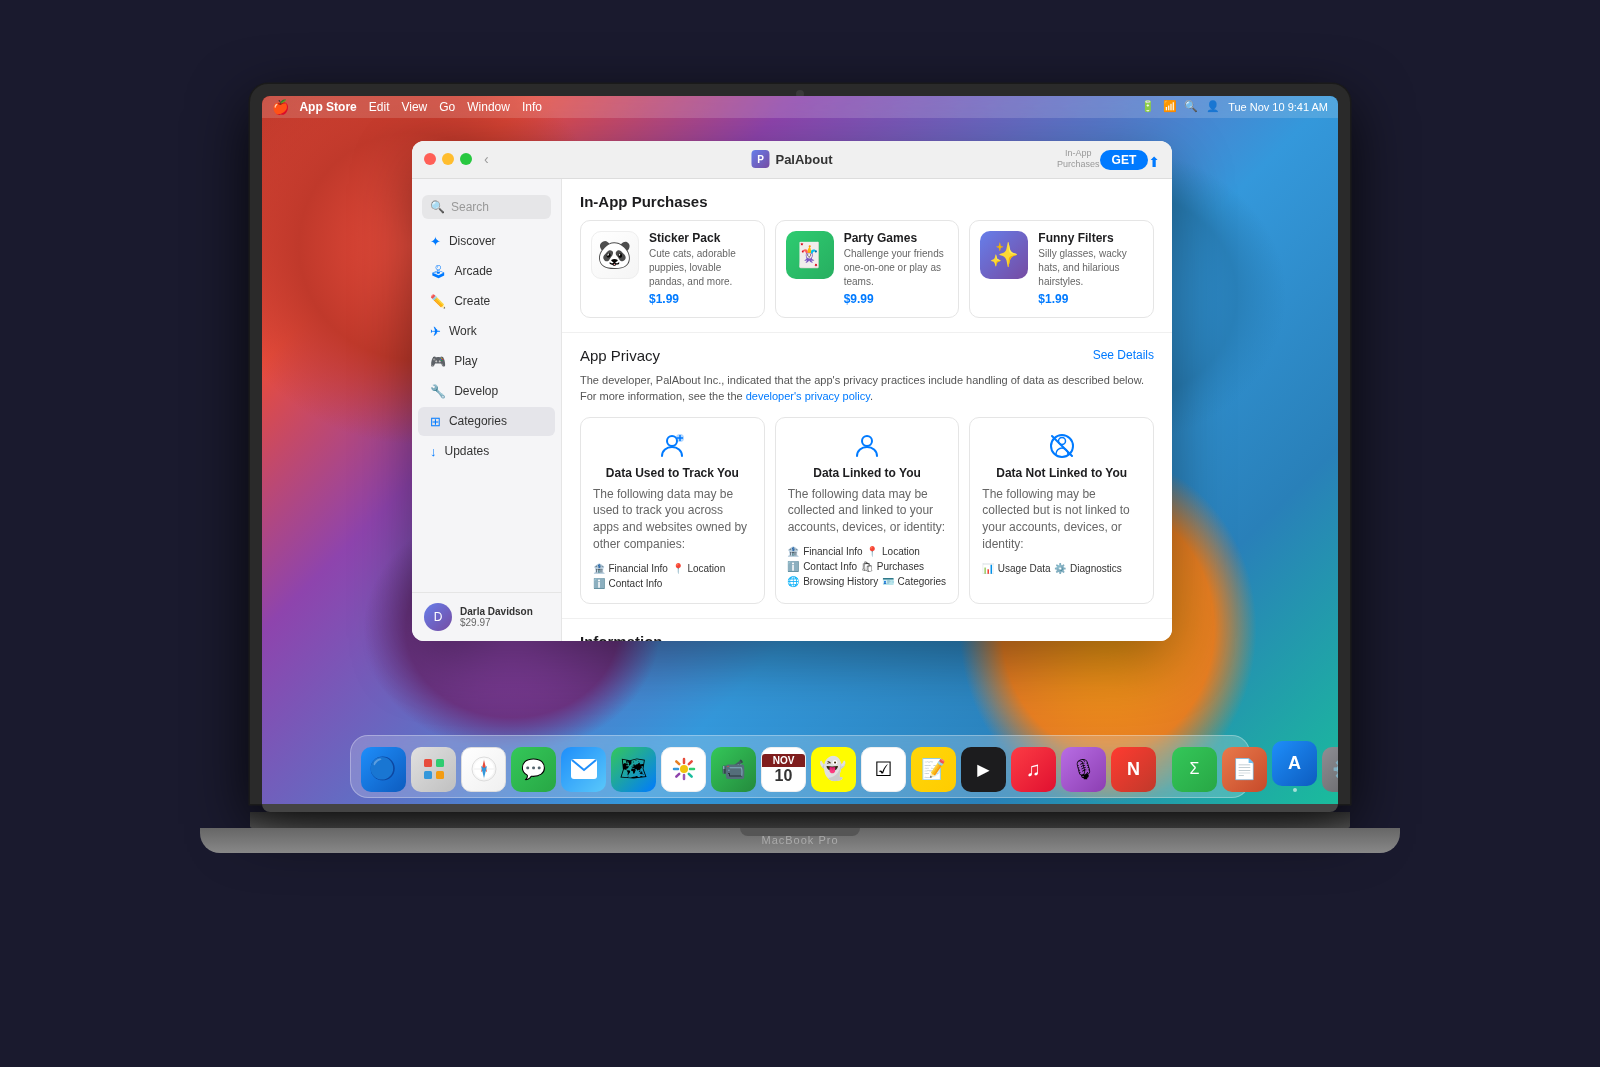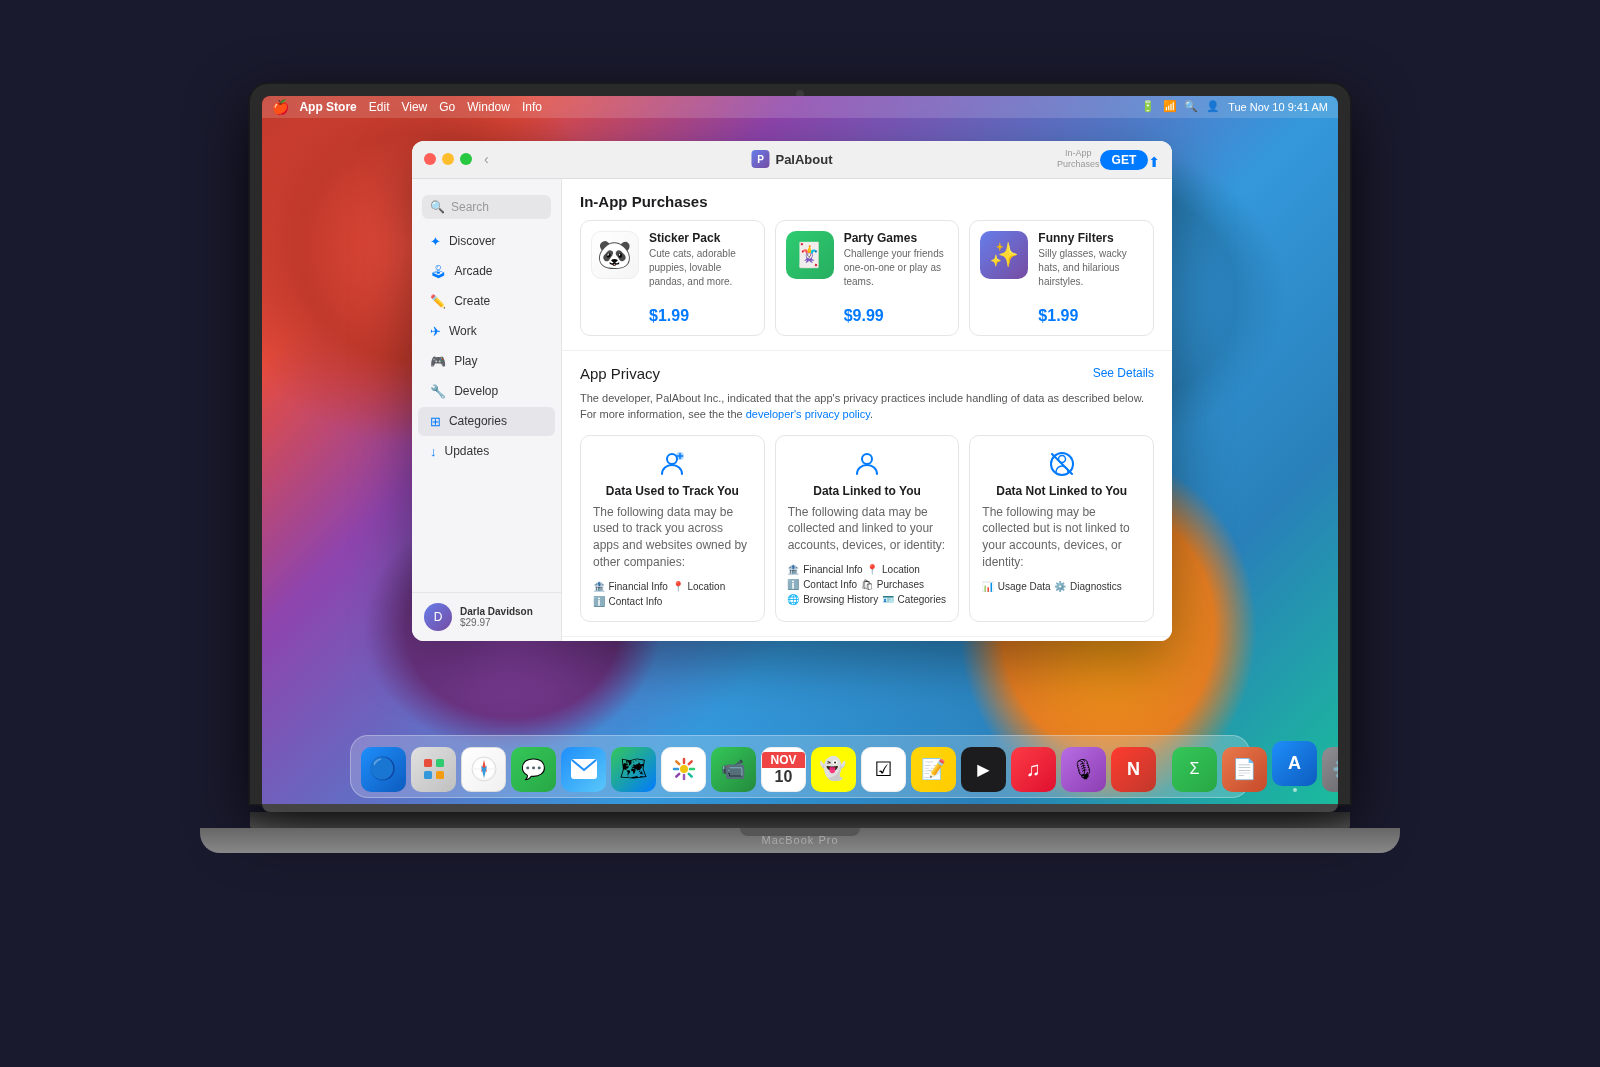--- a/index.html
+++ b/index.html
@@ -357,22 +357,22 @@
       align-items: center;
       justify-content: center;
       font-size: 24px;
       color: #fff;
     }
     .iap-info { flex: 1; }
     .iap-name { font-size: 12px; font-weight: 600; color: #1d1d1f; }
     .iap-desc { font-size: 10px; color: #666; line-height: 1.4; margin-top: 2px; }
     .iap-price {
       display: inline-block;
-      margin-top: 18px;
-      font-size: 16px;
+      margin-top: 0;
+      font-size: 12px;
       color: #007aff;
       font-weight: 600;
     }
 
     
     .privacy-section {
       padding: 14px 18px;
       border-top: 1px solid #f0f0f0;
     }
     .privacy-header {
@@ -854,21 +854,21 @@
                 <path d="M21.7 6.3L18.8 9.2" stroke="#e74c3c" stroke-width="2.5" stroke-linecap="round"></path>
                 <path d="M9.2 18.8L6.3 21.7" stroke="#8e44ad" stroke-width="2.5" stroke-linecap="round"></path>
               </svg>
             </div>
           </div>
           <div class="dock-icon-wrap">
             <div class="dock-icon" style="background:linear-gradient(135deg,#34c759,#248a3d); font-size:20px; display:flex;align-items:center;justify-content:center;">📹</div>
           </div>
           <div class="dock-icon-wrap">
             <div class="dock-icon" style="background:#fff; border:1px solid #eee; display:flex;flex-direction:column;align-items:center;justify-content:center;">
-              <div style="background:#ef4444;color:#fff;font-size:12px;font-weight:700;width:100%;text-align:center;border-radius:3px 3px 0 0;padding:1px;">NOV</div>
+              <div style="background:#7f1d1d;color:#fff;font-size:10px;font-weight:700;width:100%;text-align:center;border-radius:3px 3px 0 0;padding:1px;">NOV</div>
               <div style="font-size:16px;font-weight:700;color:#333;">10</div>
             </div>
           </div>
           <div class="dock-icon-wrap">
             <div class="dock-icon" style="background:#fffc00; font-size:22px; display:flex;align-items:center;justify-content:center;">👻</div>
           </div>
           <div class="dock-icon-wrap">
             <div class="dock-icon" style="background:#fff; border:1px solid #eee; font-size:20px; display:flex;align-items:center;justify-content:center;">☑</div>
           </div>
           <div class="dock-icon-wrap">

